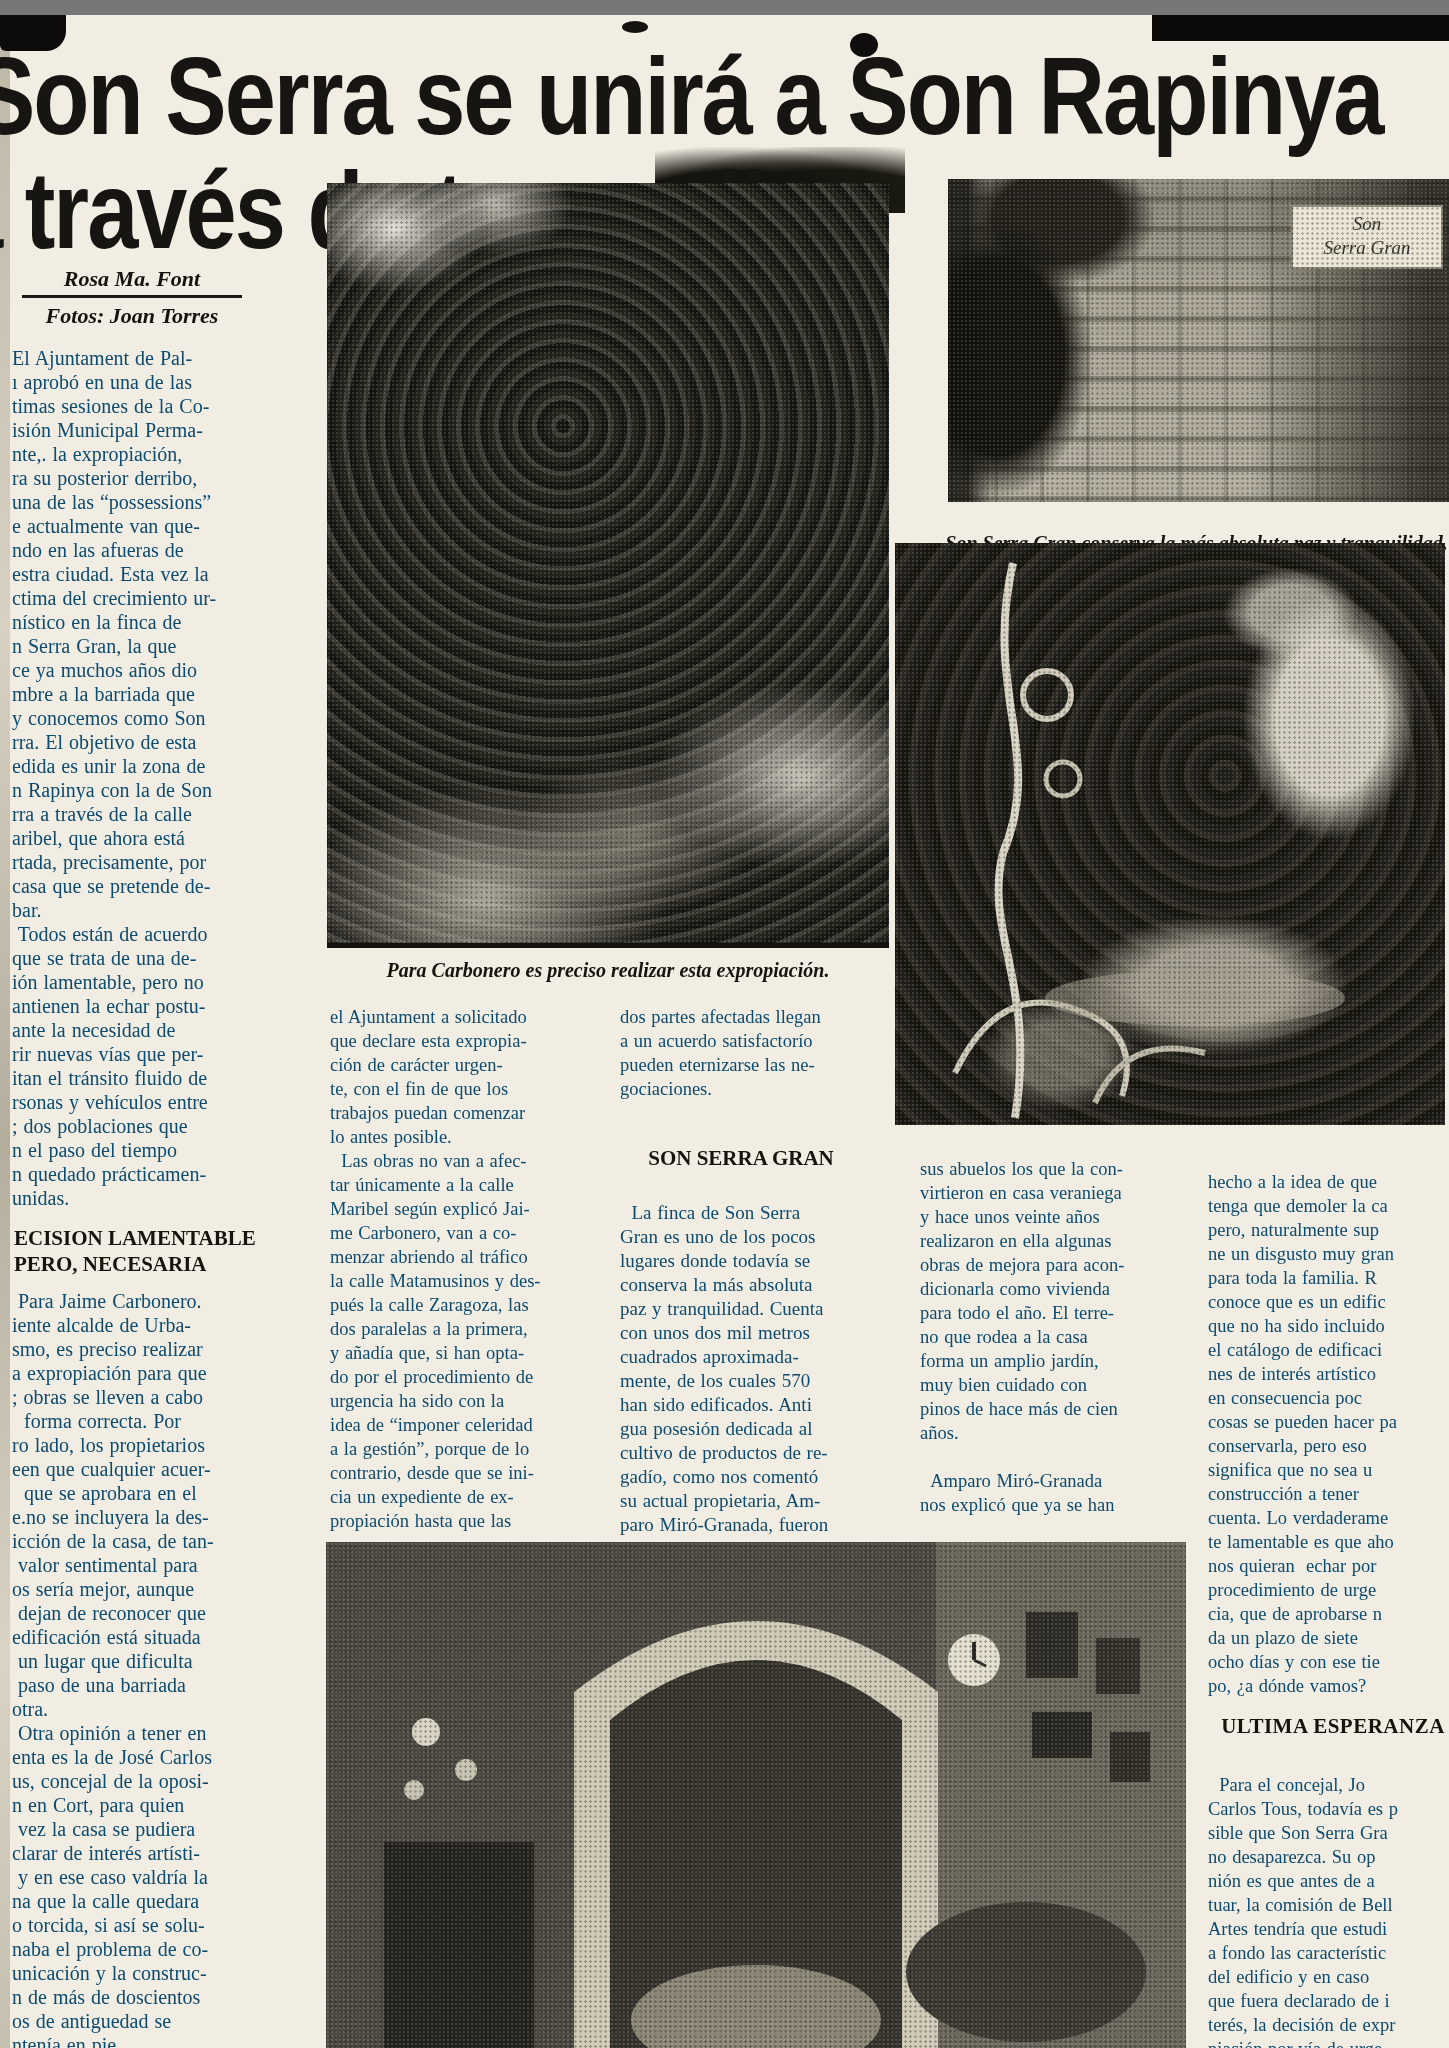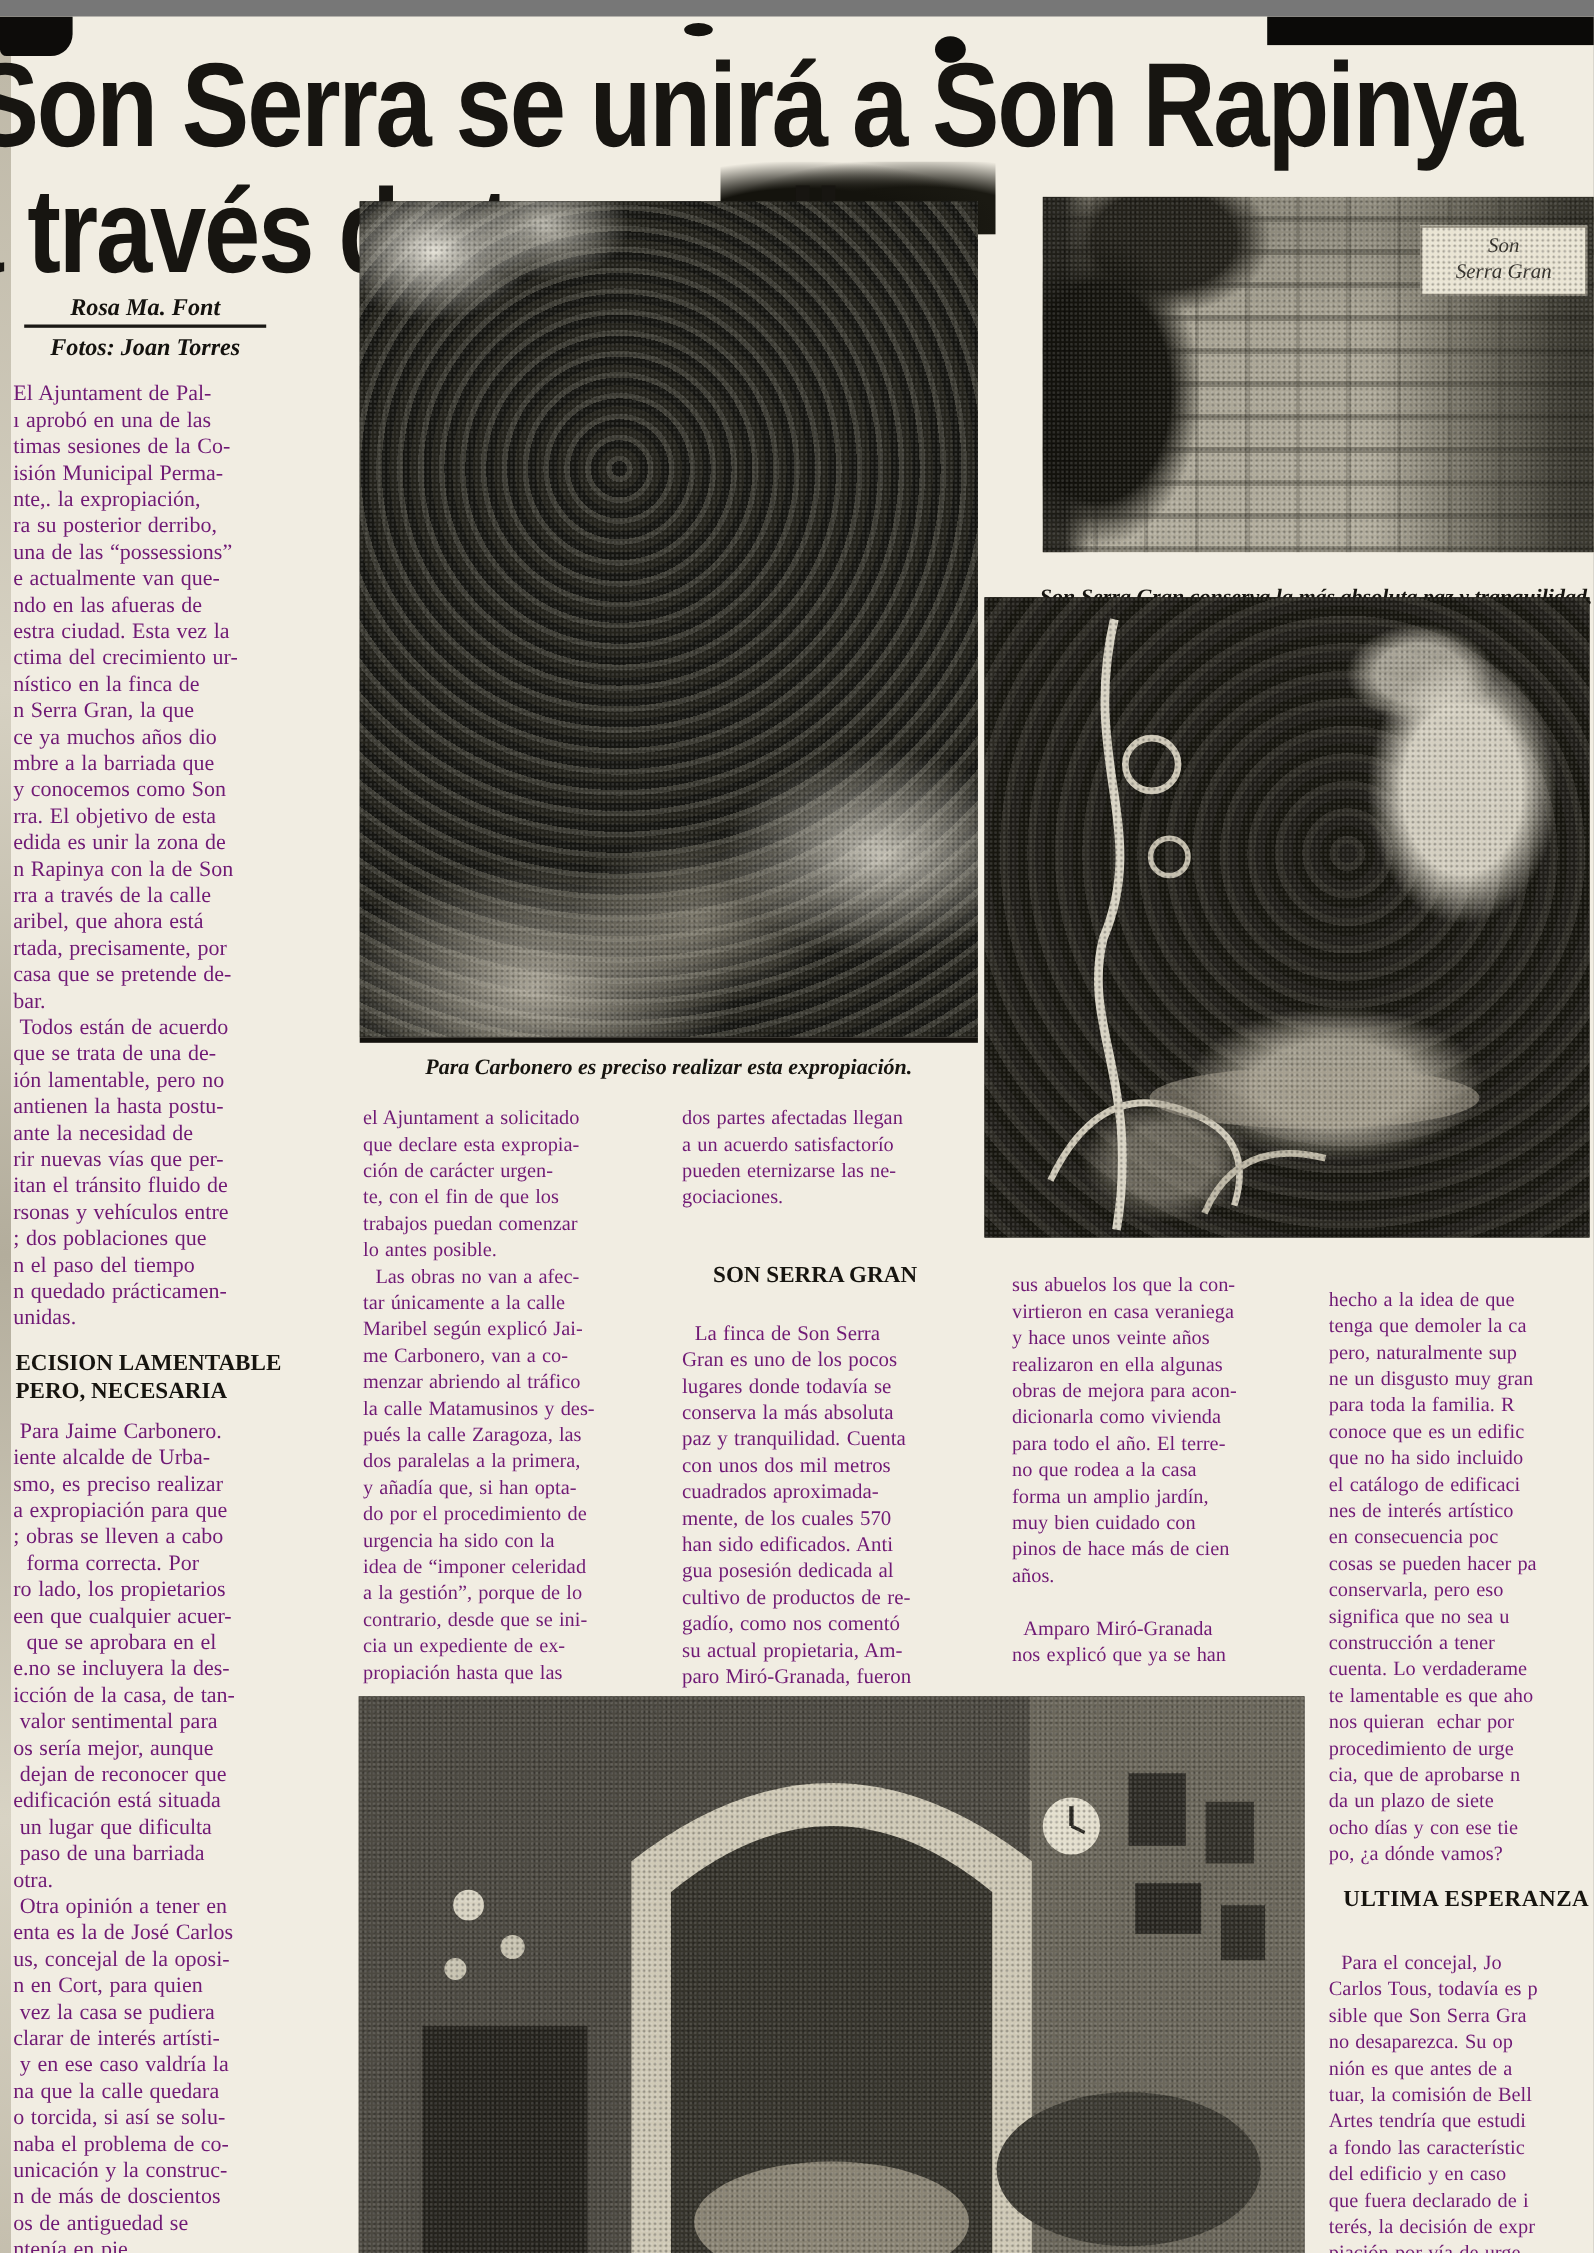--- a/index.html
+++ b/index.html
@@ -60,21 +60,21 @@
   .photo svg{position:absolute;inset:0;width:100%;height:100%;}
   .sign{position:absolute;right:6px;top:26px;width:152px;height:64px;background:#eae5d4;
         box-shadow:0 0 0 2px #8d887a inset;color:#33302a;font-style:italic;font-size:19px;
         line-height:1.25;text-align:center;padding-top:7px;box-sizing:border-box;}
   
   .caption{position:absolute;font-style:italic;font-weight:bold;font-size:20px;color:#16140f;text-align:center;}
   .cap-garden{left:327px;top:944px;width:562px;}
   .cap-house{left:944px;top:517px;width:505px;font-style:italic;}
   .cap-people{left:895px;top:1118px;width:550px;}
   
-  .col{position:absolute;font-size:18.5px;color:#701a75;word-spacing:1px;}
+  .col{position:absolute;font-size:18.5px;color:#0c4a6e;word-spacing:1px;}
   .tline{white-space:pre;height:24px;line-height:24px;}
   .c1{left:12px;width:300px;font-size:20px;}
   .c1a{top:331px;}
   .c1b{top:1274px;}
   .c2{left:330px;top:990px;width:238px;}
   .c3a{left:620px;top:990px;width:242px;}
   .c3b{left:620px;top:1186px;width:242px;font-size:19px;}
   .c4{left:920px;top:1142px;width:268px;}
   .c5a{left:1208px;top:1155px;width:255px;}
   .c5b{left:1208px;top:1758px;width:255px;}
@@ -169,21 +169,21 @@
       <div class="tline">edida es unir la zona de</div>
       <div class="tline">n Rapinya con la de Son</div>
       <div class="tline">rra a través de la calle</div>
       <div class="tline">aribel, que ahora está</div>
       <div class="tline">rtada, precisamente, por</div>
       <div class="tline">casa que se pretende de-</div>
       <div class="tline">bar.</div>
       <div class="tline"> Todos están de acuerdo</div>
       <div class="tline">que se trata de una de-</div>
       <div class="tline">ión lamentable, pero no</div>
-      <div class="tline">antienen la hasta postu-</div>
+      <div class="tline">antienen la echar postu-</div>
       <div class="tline">ante la necesidad de</div>
       <div class="tline">rir nuevas vías que per-</div>
       <div class="tline">itan el tránsito fluido de</div>
       <div class="tline">rsonas y vehículos entre</div>
       <div class="tline">; dos poblaciones que</div>
       <div class="tline">n el paso del tiempo</div>
       <div class="tline">n quedado prácticamen-</div>
       <div class="tline">unidas.</div>
     </div>
   <div class="subhead sh1">

